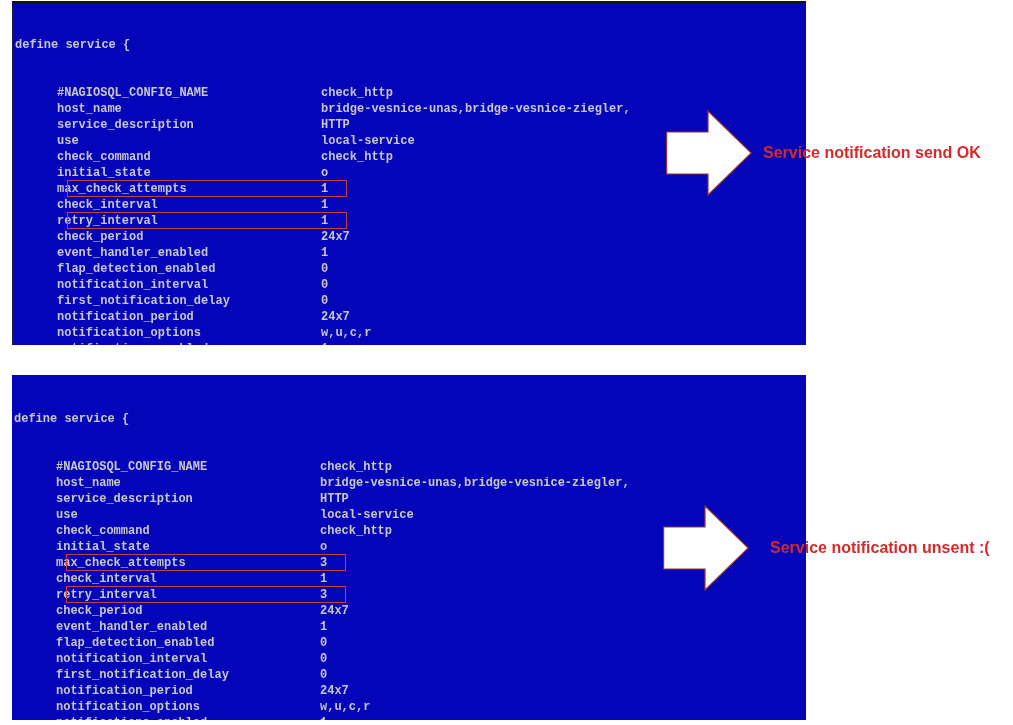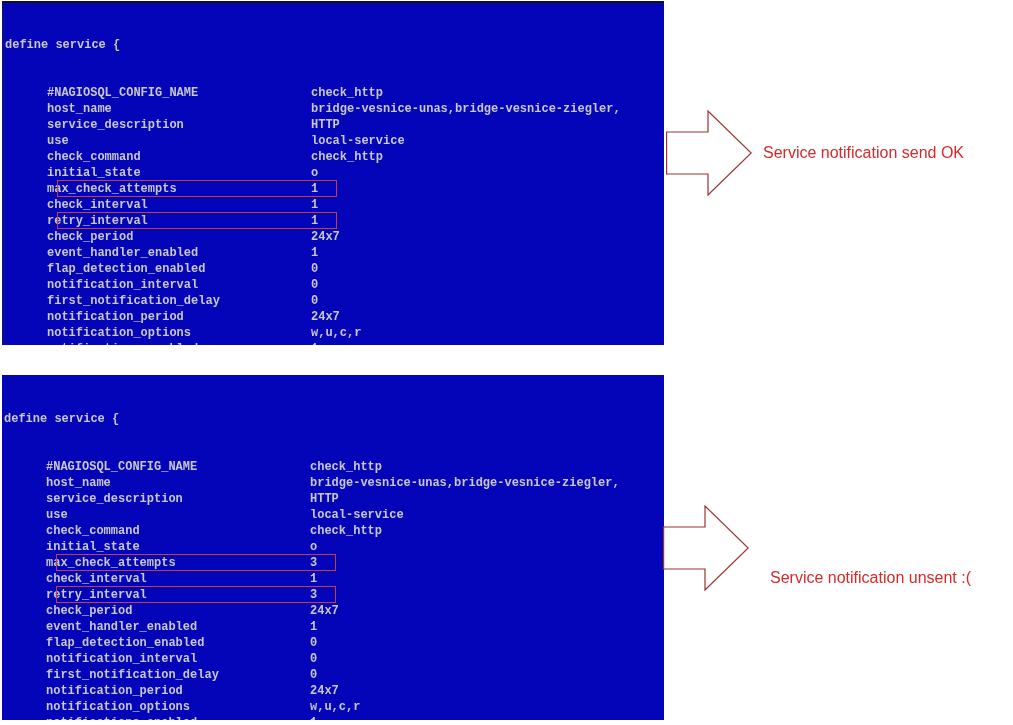--- a/index.html
+++ b/index.html
@@ -19,22 +19,22 @@
   body {
     position: relative;
     width: 1013px;
     height: 725px;
     overflow: hidden;
   }
 
   
   .panel {
     position: absolute;
-    left: 2px;
-    width: 662px;
+    left: 12px;
+    width: 794px;
     background: var(--terminal-bg);
     color: var(--terminal-text);
     font-family: "Liberation Mono", "DejaVu Sans Mono", monospace;
     font-size: 12px;
     font-weight: bold;
     line-height: 16px;
     overflow: hidden;
     white-space: pre;
   }
   #panel-0 {
@@ -79,27 +79,27 @@
     stroke: var(--arrow-outline);
     stroke-width: 1.2;
     stroke-linejoin: miter;
   }
 
   
   .note {
     position: absolute;
     color: var(--annotation-text);
     font-family: "Liberation Sans", sans-serif;
-    font-weight: normal;
+    font-weight: bold;
     font-size: 16px;
     white-space: nowrap;
     text-align: right;
   }
   #note-0 { left: 763px; top: 144px; }
-  #note-1 { left: 770px; top: 569px; }
+  #note-1 { left: 770px; top: 539px; }
 </style>
 </head>
 <body>
 
 <div class="panel" id="panel-0">
   <div class="line">define service {</div>
   <div class="entries"><div class="entry"><span class="k">#NAGIOSQL_CONFIG_NAME</span><span class="v">check_http</span></div><div class="entry"><span class="k">host_name</span><span class="v">bridge-vesnice-unas,bridge-vesnice-ziegler,</span></div><div class="entry"><span class="k">service_description</span><span class="v">HTTP</span></div><div class="entry"><span class="k">use</span><span class="v">local-service</span></div><div class="entry"><span class="k">check_command</span><span class="v">check_http</span></div><div class="entry"><span class="k">initial_state</span><span class="v">o</span></div><div class="entry"><span class="k">max_check_attempts</span><span class="v">1</span><span class="box"></span></div><div class="entry"><span class="k">check_interval</span><span class="v">1</span></div><div class="entry"><span class="k">retry_interval</span><span class="v">1</span><span class="box"></span></div><div class="entry"><span class="k">check_period</span><span class="v">24x7</span></div><div class="entry"><span class="k">event_handler_enabled</span><span class="v">1</span></div><div class="entry"><span class="k">flap_detection_enabled</span><span class="v">0</span></div><div class="entry"><span class="k">notification_interval</span><span class="v">0</span></div><div class="entry"><span class="k">first_notification_delay</span><span class="v">0</span></div><div class="entry"><span class="k">notification_period</span><span class="v">24x7</span></div><div class="entry"><span class="k">notification_options</span><span class="v">w,u,c,r</span></div><div class="entry"><span class="k">notifications_enabled</span><span class="v">1</span></div></div>
   
 </div>
 

